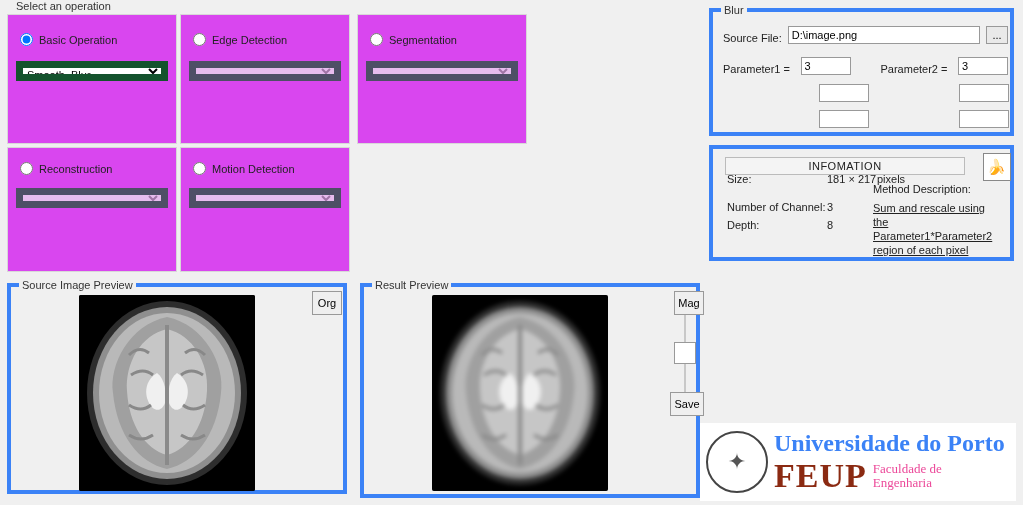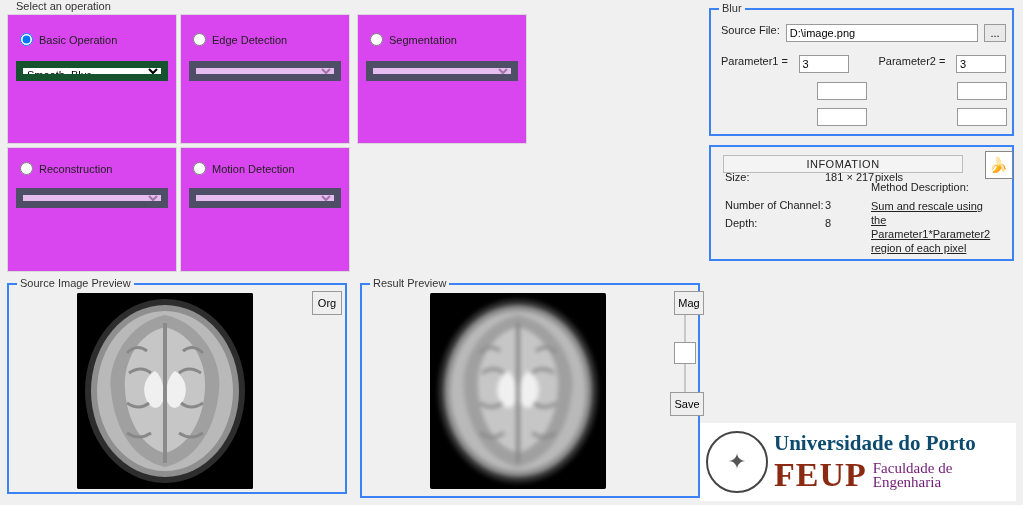--- a/index.html
+++ b/index.html
@@ -9,21 +9,21 @@
   background: #f0f0f0;
   color: #222;
   width: 1023px;
   height: 505px;
   overflow: hidden;
   position: relative;
 }
 
 .fieldset {
   position: absolute;
-  border: 2px solid #3b82f6;
+  border: 4px solid #3b82f6;
   background: #f0f0f0;
 }
 .fieldset > .legend {
   position: absolute;
   top: -8px;
   left: 8px;
   background: #f0f0f0;
   padding: 0 3px;
   font-size: 11px;
   color: #333;
@@ -60,21 +60,21 @@
 .cell-seg     { left: 350px; top: 6px;  width: 170px; height: 130px; }
 .cell-reg     { left: 519px; top: 6px;  width: 170px; height: 130px; }
 .cell-recon   { left: 0;   top: 139px; width: 170px; height: 125px; }
 .cell-motion  { left: 173px; top: 139px; width: 170px; height: 125px; }
 .cell-recon .radio-row, .cell-motion .radio-row { top: 14px; }
 .cell-recon select, .cell-motion select { top: 40px; }
 
 .radio-row input { margin: 0; }
 
 .blur-group { left: 709px; top: 8px; width: 305px; height: 128px; }
-.blur-group .row { position: absolute; display: flex; align-items: flex-start; }
+.blur-group .row { position: absolute; display: flex; align-items: flex-end; }
 .src-row { top: 14px; left: 10px; width: 285px; gap: 6px; }
 .src-row .src-input { flex: 1; height: 18px; font: inherit; padding: 1px 3px; border: 1px solid #999; background: #fff; }
 .src-row .browse-btn { width: 22px; height: 18px; font: inherit; border: 1px solid #999; background: #e9e9e9; cursor: pointer; }
 
 .param-row { top: 45px; left: 10px; width: 285px; }
 .param-label { width: 90px; }
 .param-input { width: 50px; height: 18px; font: inherit; border: 1px solid #999; background: #fff; padding: 1px 3px; margin-left: 6px; }
 .p2-label { margin-left: 30px; }
 
 .stub-row1 { top: 72px; }
@@ -151,24 +151,24 @@
 .seal {
   width: 62px; height: 62px;
   margin: 0 6px;
   border: 2px solid #444;
   border-radius: 50%;
   position:relative;
   display:flex; align-items:center; justify-content:center;
   font-size: 22px; color:#555;
 }
 .logo-text { display:flex; flex-direction:column; }
-.logo-line1 { font-size: 21px; font-weight: bold; color: #0c4a6e; font-family: Georgia, serif; }
+.logo-line1 { font-size: 24px; font-weight: bold; color: #3b82f6; font-family: Georgia, serif; }
 .logo-line2-wrap { display:flex; align-items:center; gap:6px;}
 .logo-feup { font-size: 34px; font-weight: bold; color: #8b2a12; font-family: Georgia, serif; letter-spacing: 1px; }
-.logo-fac  { font-size: 15px; color: #701a75; line-height: 14px; font-family: Georgia, serif; }
+.logo-fac  { font-size: 13px; color: #ec4899; line-height: 14px; font-family: Georgia, serif; }
 
 
 .brain-sharp, .brain-blur { width:100%; height:100%; }
 .brain-blur { filter: blur(2.2px); }
 
 </style>
 </head>
 <body>
 
 <div class="fieldset op-group">

